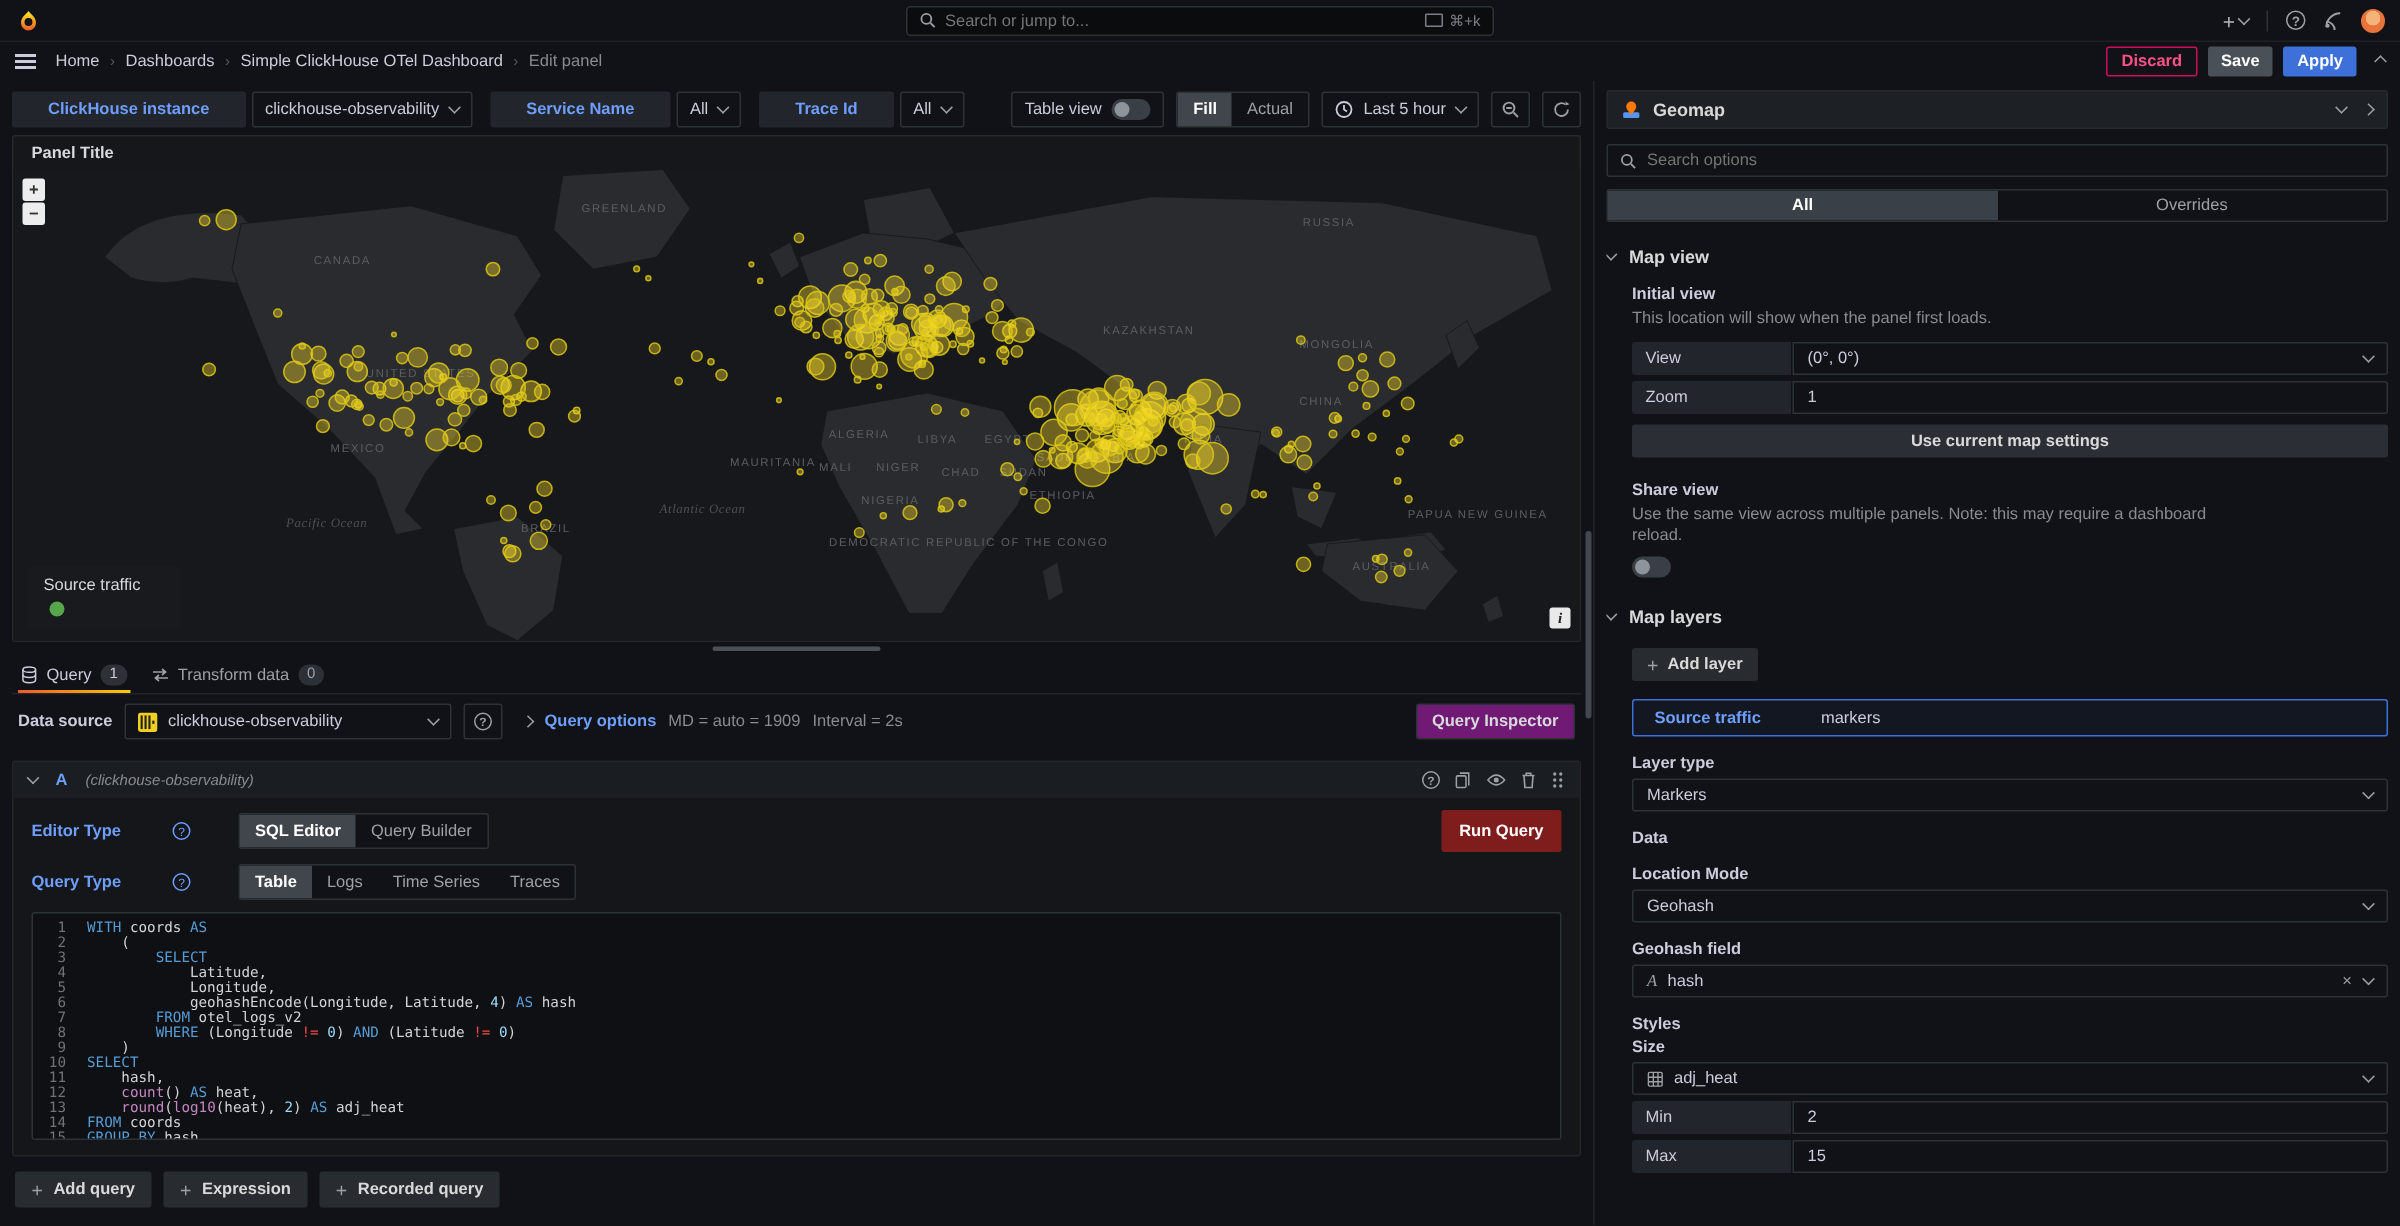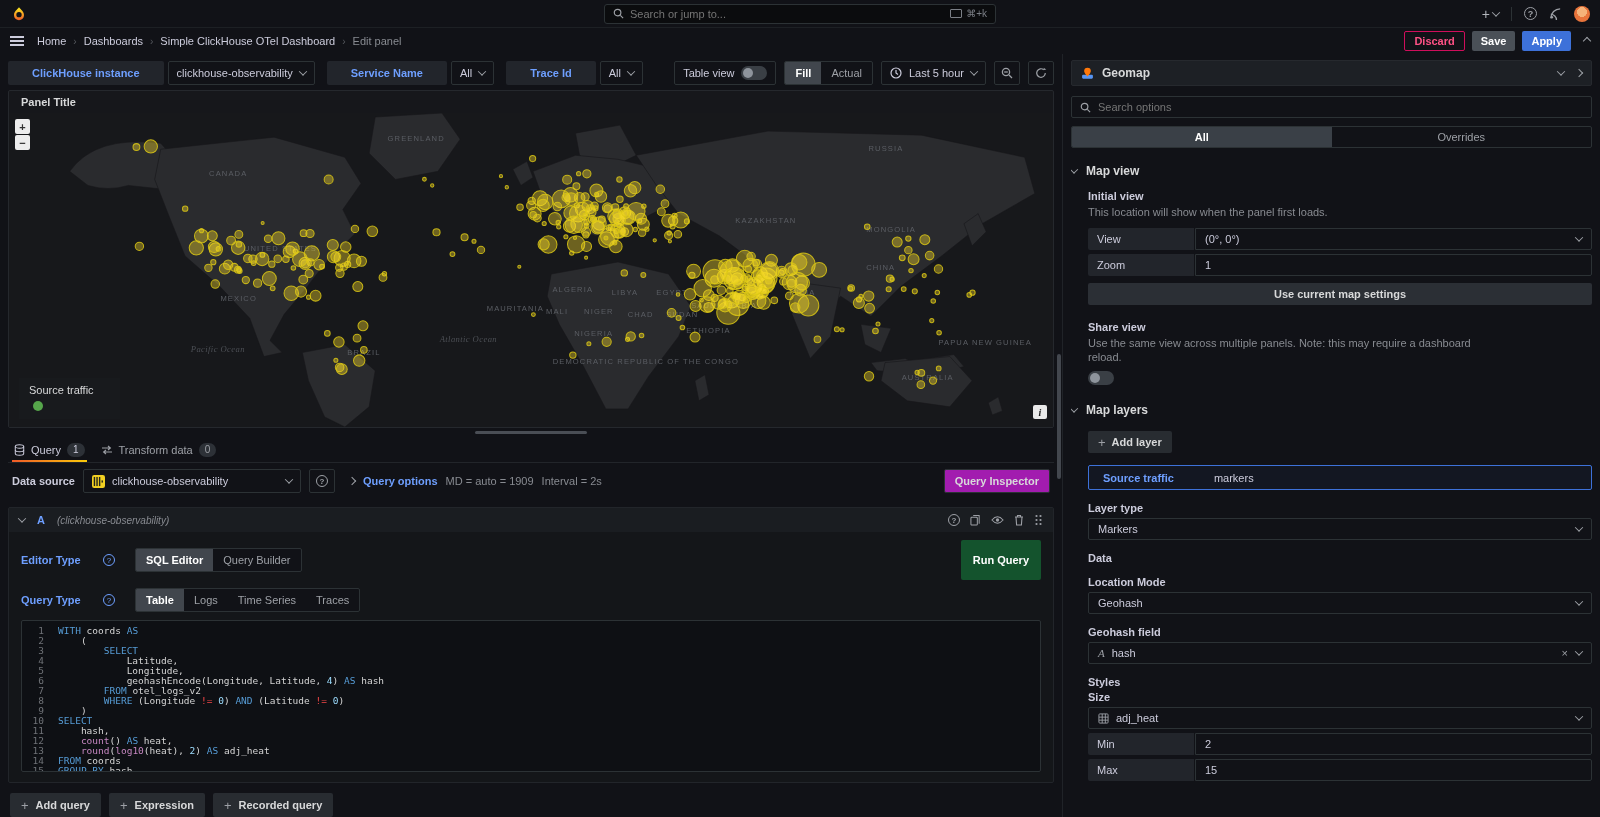--- a/index.html
+++ b/index.html
@@ -84,33 +84,33 @@
   .badge{background:#2d3137;border-radius:8px;padding:0 6px;height:14px;display:flex;align-items:center;font-size:10px;color:#ccccdc}
   .badge.dim{color:#9da0a6}
 
   
   .dsrow{display:flex;align-items:center;height:36px;gap:8px;padding:0 4px}
   .ds-label{font-weight:bold;color:#ccccdc}
   .ds-select{display:flex;align-items:center;gap:7px;border:1px solid #2c3235;height:24px;padding:0 8px;border-radius:2px;width:218px;background:#111217}
   .qo{display:flex;align-items:center;gap:8px;margin-left:6px}
   .qo-link{color:#6e9fff;font-weight:bold}
   .qo-meta{color:#888b91}
-  .inspector-btn{margin-left:auto;background:#a21caf;border:1px solid #2c3235;height:24px;display:flex;align-items:center;padding:0 10px;border-radius:2px;color:#d8d9da;font-weight:bold}
+  .inspector-btn{margin-left:auto;background:#701a75;border:1px solid #2c3235;height:24px;display:flex;align-items:center;padding:0 10px;border-radius:2px;color:#d8d9da;font-weight:bold}
 
   
   .qcard{margin-top:8px;border:1px solid #22252a;background:#141619;border-radius:2px}
   .qcard-header{height:24px;display:flex;align-items:center;gap:12px;padding:0 10px;background:#1a1d21}
   .qref{color:#6e9fff;font-weight:bold}
   .qhint{color:#888b91;font-style:italic;font-size:10px}
   .qicons{margin-left:auto;display:flex;gap:10px;color:#9da0a6;align-items:center}
   .qbody{padding:8px 12px 10px}
-  .erow{display:flex;align-items:center;gap:8px;margin-bottom:8px}
+  .erow{display:flex;align-items:center;gap:20px;margin-bottom:8px}
   .elabel{color:#6e9fff;font-weight:bold;width:74px}
   .mini-help{width:12px;height:12px;border:1px solid #6e9fff;border-radius:50%;color:#6e9fff;font-size:8px;display:flex;align-items:center;justify-content:center;margin-right:12px}
-  .runq{margin-left:auto;background:#14532d;color:#fff;font-weight:bold;height:40px;display:flex;align-items:center;padding:0 12px;border-radius:2px}
+  .runq{margin-left:auto;background:#7f1d1d;color:#fff;font-weight:bold;height:28px;display:flex;align-items:center;padding:0 12px;border-radius:2px}
 
   .code{border:1px solid #2c3235;background:#0e1014;height:152px;font-family:"DejaVu Sans Mono","Liberation Mono",monospace;font-size:9.5px;line-height:10px;padding:5px 0;overflow:hidden;border-radius:2px}
   .code-line{display:flex;height:10px}
   .gutter{width:36px;text-align:right;padding-right:14px;color:#6f7277;flex-shrink:0}
   .line-content{white-space:pre;color:#d4d4d4}
   .tok-pl{color:#d4d4d4}.tok-kw{color:#569cd6}.tok-fn{color:#c586c0}.tok-num{color:#9cdcfe}.tok-op{color:#f44747}
 
   .qfooter{display:flex;gap:8px;margin-top:10px;padding:0 2px}
   .add-btn{background:#282c31;border-radius:2px;height:24px;display:flex;align-items:center;gap:7px;padding:0 11px;color:#d8d9da;font-weight:bold}
   .plus{color:#9da0a6;font-weight:normal;font-size:13px}

